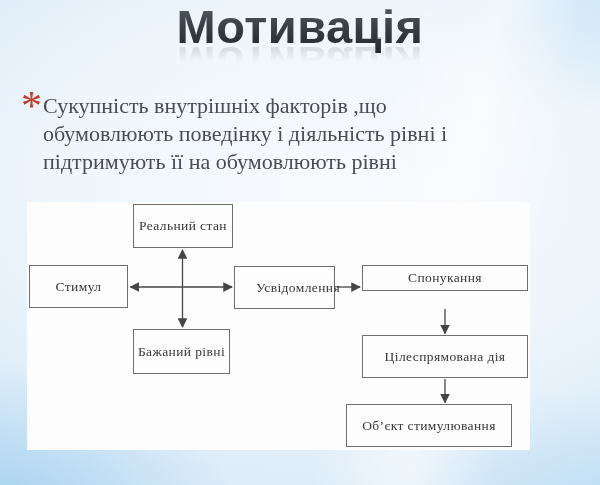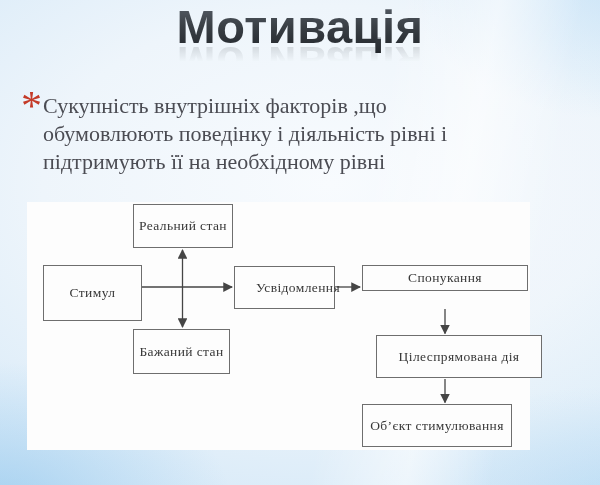--- a/index.html
+++ b/index.html
@@ -91,53 +91,53 @@
   <div class="title-wrap">
     <div class="title">Мотивація</div>
     <div class="title-reflection" aria-hidden="true">Мотивація</div>
   </div>
 
   <div class="bullet">
     <span class="marker">*</span>
     <div class="bullet-text">
       <div>Сукупність внутрішніх факторів ,що</div>
       <div>обумовлюють поведінку і діяльність рівні і</div>
-      <div>підтримують її на необхідному рівні</div>
+      <div>підтримують її на обумовлюють рівні</div>
     </div>
   </div>
 
   <div class="diagram">
     <svg class="arrows" width="503" height="248" viewBox="0 0 503 248">
       <defs>
         <marker id="ah" viewBox="0 0 10 10" refX="9" refY="5" markerWidth="7.5" markerHeight="7.5" orient="auto-start-reverse">
           <path d="M0,0 L10,5 L0,10 z" fill="#454545"></path>
         </marker>
       </defs>
       <line x1="155.5" y1="48" x2="155.5" y2="125" stroke="#454545" stroke-width="1.3" marker-start="url(#ah)" marker-end="url(#ah)"></line>
       <line x1="103.5" y1="85" x2="205" y2="85" stroke="#454545" stroke-width="1.3" marker-start="url(#ah)" marker-end="url(#ah)"></line>
       <line x1="309.5" y1="85" x2="333" y2="85" stroke="#454545" stroke-width="1.3" marker-end="url(#ah)"></line>
       <line x1="418" y1="107" x2="418" y2="131.5" stroke="#454545" stroke-width="1.3" marker-end="url(#ah)"></line>
       <line x1="418" y1="177" x2="418" y2="200.5" stroke="#454545" stroke-width="1.3" marker-end="url(#ah)"></line>
     </svg>
 
     <div class="node" style="left:106px; top:2px;  width:100px; height:44px;text-align:center;">
       <span>Реальний стан</span>
     </div>
-    <div class="node" style="left:16px;   top:63px; width:99px;  height:56px;">
+    <div class="node" style="left:2px;   top:63px; width:99px;  height:43px;">
       <span>Стимул</span>
     </div>
     <div class="node" style="left:207px; top:64px; width:101px; height:43px;padding-left:27px;">
       <span>Усвідомлення</span>
     </div>
     <div class="node" style="left:335px; top:63px; width:166px; height:26px;">
       <span>Спонукання</span>
     </div>
     <div class="node" style="left:106px; top:127px; width:97px; height:45px;">
-      <span>Бажаний стан</span>
+      <span>Бажаний рівні</span>
     </div>
-    <div class="node" style="left:335px; top:133px; width:166px; height:43px;margin-left:14px;">
+    <div class="node" style="left:335px; top:133px; width:166px; height:43px;">
       <span>Цілеспрямована дія</span>
     </div>
-    <div class="node" style="left:335px; top:202px; width:150px; height:43px;">
+    <div class="node" style="left:319px; top:202px; width:166px; height:43px;">
       <span>Об’єкт стимулювання</span>
     </div>
   </div>
 </div>
 
 </body></html>

